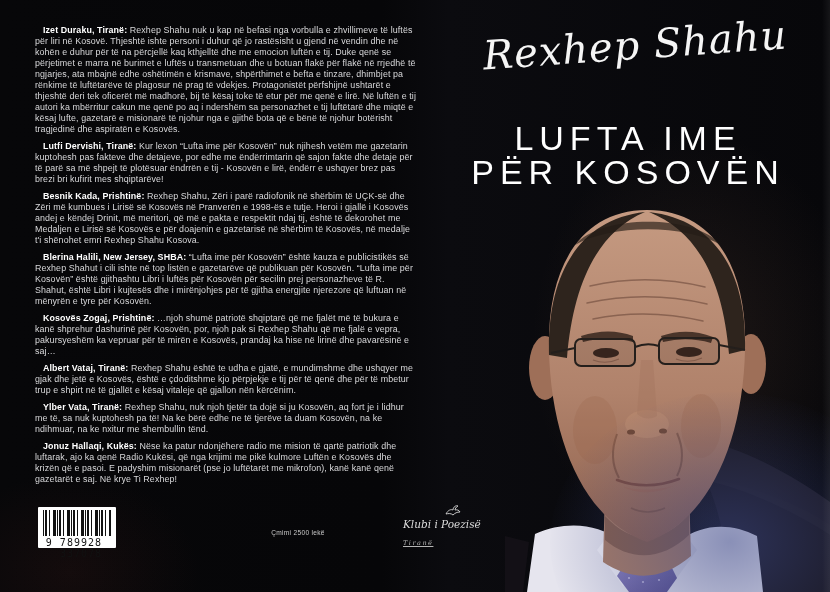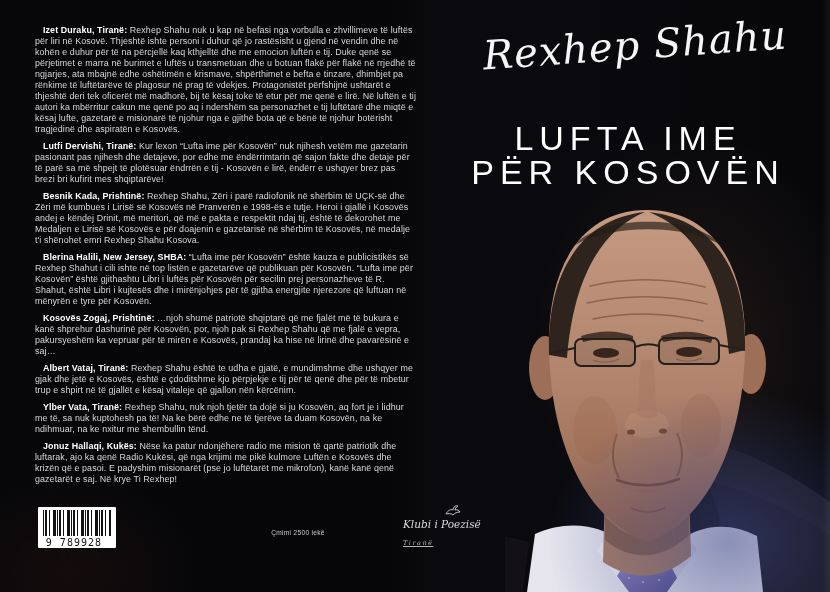--- a/index.html
+++ b/index.html
@@ -56,21 +56,21 @@
 </head>
 <body>
 
 <div class="book">
   <div class="glow glow-warm"></div>
   <div class="glow glow-maroon"></div>
 
   <div class="back">
     <div class="testimonials">
       <p><strong>Izet Duraku, Tiranë:</strong> <span>Rexhep Shahu nuk u kap në befasi nga vorbulla e zhvillimeve të luftës për liri në Kosovë. Thjeshtë ishte personi i duhur që jo rastësisht u gjend në vendin dhe në kohën e duhur për të na përcjellë kaq kthjelltë dhe me emocion luftën e tij. Duke qenë se përjetimet e marra në burimet e luftës u transmetuan dhe u botuan flakë për flakë në rrjedhë të ngjarjes, ata mbajnë edhe oshëtimën e krismave, shpërthimet e befta e tinzare, dhimbjet pa rënkime të luftëtarëve të plagosur në prag të vdekjes. Protagonistët përfshijnë ushtarët e thjeshtë deri tek oficerët më madhorë, bij të kësaj toke të etur për me qenë e lirë. Në luftën e tij autori ka mbërritur cakun me qenë po aq i ndershëm sa personazhet e tij luftëtarë dhe miqtë e kësaj lufte, gazetarë e misionarë të njohur nga e gjithë bota që e bënë të njohur botërisht tragjedinë dhe aspiratën e Kosovës.</span></p>
-      <p><strong>Lutfi Dervishi, Tiranë:</strong> <span>Kur lexon “Lufta ime për Kosovën” nuk njihesh vetëm me gazetarin pasionant pas njihesh dhe detajeve, por edhe me ëndërrimtarin që sajon fakte dhe detaje për të parë sa më shpejt të plotësuar ëndrrën e tij - Kosovën e lirë, ëndërr e ushqyer brez pas brezi bri kufirit mes shqiptarëve!</span></p>
+      <p><strong>Lutfi Dervishi, Tiranë:</strong> <span>Kur lexon “Lufta ime për Kosovën” nuk njihesh vetëm me gazetarin kuptohesh pas fakteve dhe detajeve, por edhe me ëndërrimtarin që sajon fakte dhe detaje për të parë sa më shpejt të plotësuar ëndrrën e tij - Kosovën e lirë, ëndërr e ushqyer brez pas brezi bri kufirit mes shqiptarëve!</span></p>
       <p><strong>Besnik Kada, Prishtinë:</strong> <span>Rexhep Shahu, Zëri i parë radiofonik në shërbim të UÇK-së dhe Zëri më kumbues i Lirisë së Kosovës në Pranverën e 1998-ës e tutje. Heroi i gjallë i Kosovës andej e këndej Drinit, më meritori, që më e pakta e respektit ndaj tij, është të dekorohet me Medaljen e Lirisë së Kosovës e për doajenin e gazetarisë në shërbim të Kosovës, në medalje t'i shënohet emri Rexhep Shahu Kosova.</span></p>
       <p><strong>Blerina Halili, New Jersey, SHBA:</strong> <span>“Lufta ime për Kosovën” është kauza e publicistikës së Rexhep Shahut i cili ishte në top listën e gazetarëve që publikuan për Kosovën. “Lufta ime për Kosovën” është gjithashtu Libri i luftës për Kosovën për secilin prej personazheve të R. Shahut, është Libri i kujtesës dhe i mirënjohjes për të gjitha energjite njerezore që luftuan në mënyrën e tyre për Kosovën.</span></p>
       <p><strong>Kosovës Zogaj, Prishtinë:</strong> <span>…njoh shumë patriotë shqiptarë që me fjalët më të bukura e kanë shprehur dashurinë për Kosovën, por, njoh pak si Rexhep Shahu që me fjalë e vepra, pakursyeshëm ka vepruar për të mirën e Kosovës, prandaj ka hise në lirinë dhe pavarësinë e saj…</span></p>
       <p><strong>Albert Vataj, Tiranë:</strong> <span>Rexhep Shahu është te udha e gjatë, e mundimshme dhe ushqyer me gjak dhe jetë e Kosovës, është e çdoditshme kjo përpjekje e tij për të qenë dhe për të mbetur trup e shpirt në të gjallët e kësaj vitaleje që gjallon nën kërcënim.</span></p>
       <p><strong>Ylber Vata, Tiranë:</strong> <span>Rexhep Shahu, nuk njoh tjetër ta dojë si ju Kosovën, aq fort je i lidhur me të, sa nuk kuptohesh pa të! Na ke bërë edhe ne të tjerëve ta duam Kosovën, na ke ndihmuar, na ke nxitur me shembullin tënd.</span></p>
       <p><strong>Jonuz Hallaqi, Kukës:</strong> <span>Nëse ka patur ndonjëhere radio me mision të qartë patriotik dhe luftarak, ajo ka qenë Radio Kukësi, që nga krijimi me pikë kulmore Luftën e Kosovës dhe krizën që e pasoi. E padyshim misionarët (pse jo luftëtarët me mikrofon), kanë kanë qenë gazetarët e saj. Në krye Ti Rexhep!</span></p>
     </div>
 
     <div class="barcode">
       <div class="bars"></div>

